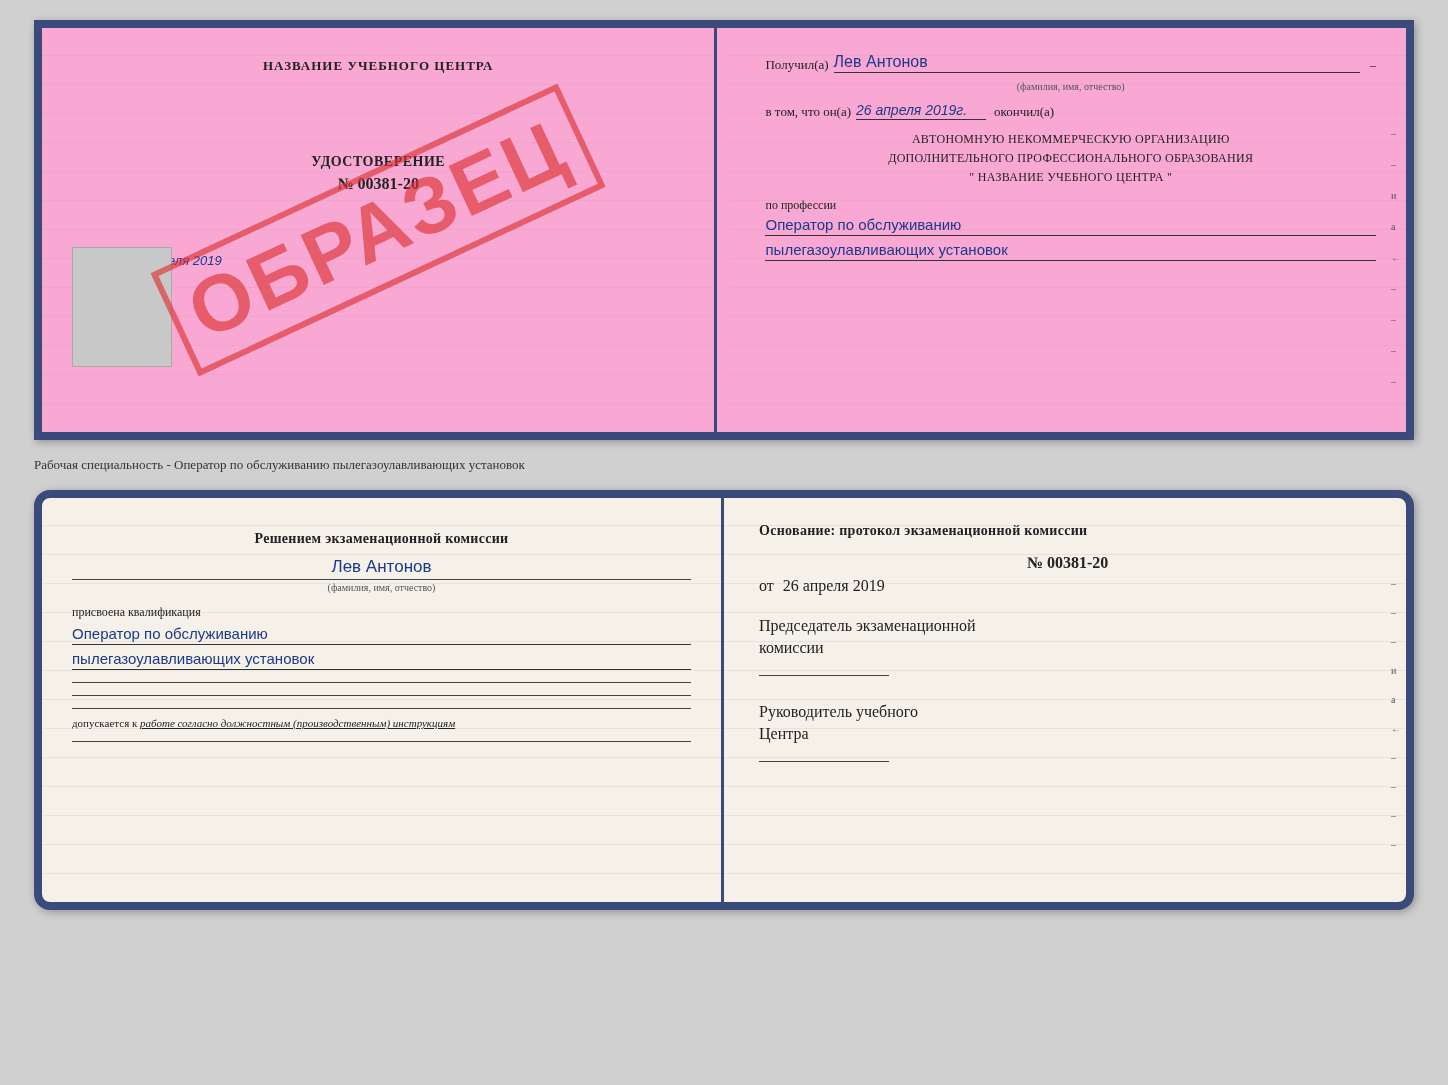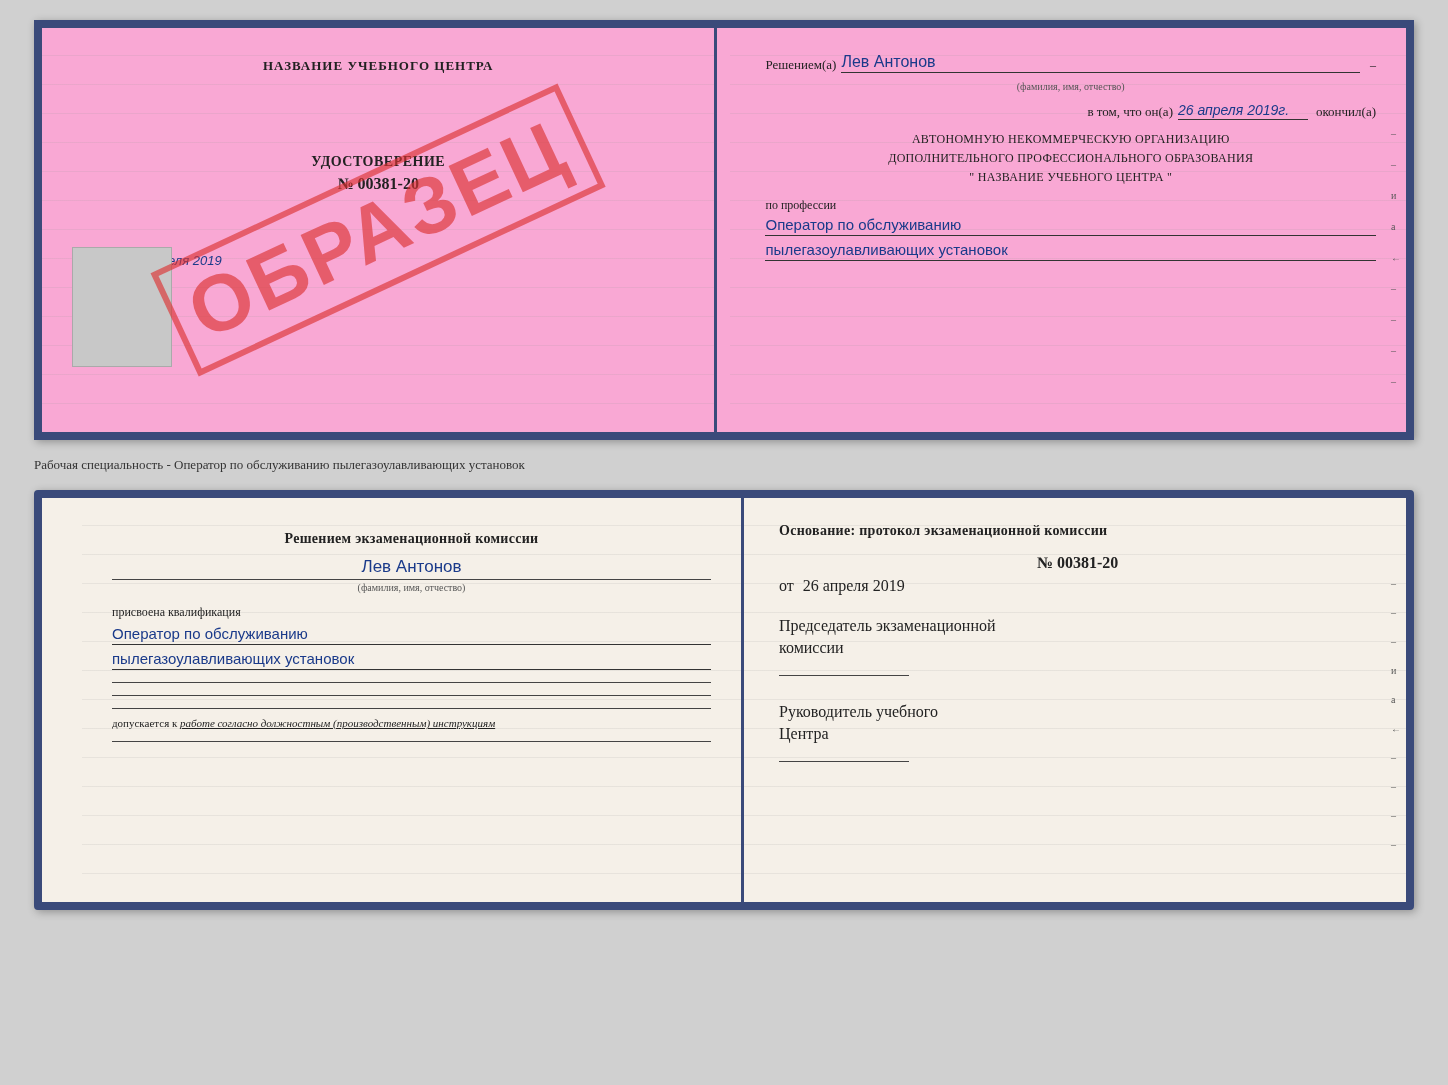--- a/index.html
+++ b/index.html
@@ -207,25 +207,24 @@
       padding: 5px 0;
       text-align: left;
     }
 
     
     .bottom-spread {
       display: flex;
       width: 100%;
       background: #f5f0e8;
       border: 8px solid #3a4a7a;
-      border-radius: 4px;
+      border-radius: 16px;
       position: relative;
       min-height: 420px;
       box-shadow: 2px 2px 8px rgba(0,0,0,0.3);
-      padding-left: 40px;
     }
 
     .bottom-left {
       width: 50%;
       border-right: 3px solid #3a4a7a;
       padding: 30px 30px 20px 30px;
       background: repeating-linear-gradient(
         0deg,
         transparent,
         transparent 28px,
@@ -382,27 +381,27 @@
       <div class="vydano-text">
         <span>Выдано</span>
         <span style="font-style:italic;color:#1a3a8a;font-family:Arial,sans-serif;">26 апреля 2019</span>
       </div>
       <div class="mp-text">М.П.</div>
     </div>
 
     <div class="diploma-right">
 
       <div class="right-line">
-        <span class="label">Решением(a)</span>
+        <span class="label">Получил(a)</span>
         <span class="underline-value">Лев Антонов</span>
         <span style="margin-left:10px;font-size:12px;">–</span>
       </div>
       <div class="sub-label">(фамилия, имя, отчество)</div>
 
-      <div class="right-line" style="margin-top:1px;justify-content:flex-end;">
+      <div class="right-line" style="margin-top:1px;">
         <span class="label">в том, что он(а)</span>
         <span style="font-style:italic;border-bottom:1px solid #333;padding-bottom:1px;min-width:130px;color:#1a3a8a;font-family:Arial,sans-serif;font-size:14px;margin-right:8px;">26 апреля 2019г.</span>
         <span>окончил(а)</span>
       </div>
 
       <div class="right-block-text">
         <div>АВТОНОМНУЮ НЕКОММЕРЧЕСКУЮ ОРГАНИЗАЦИЮ</div>
         <div>ДОПОЛНИТЕЛЬНОГО ПРОФЕССИОНАЛЬНОГО ОБРАЗОВАНИЯ</div>
         <div>"   НАЗВАНИЕ УЧЕБНОГО ЦЕНТРА   "</div>
       </div>

